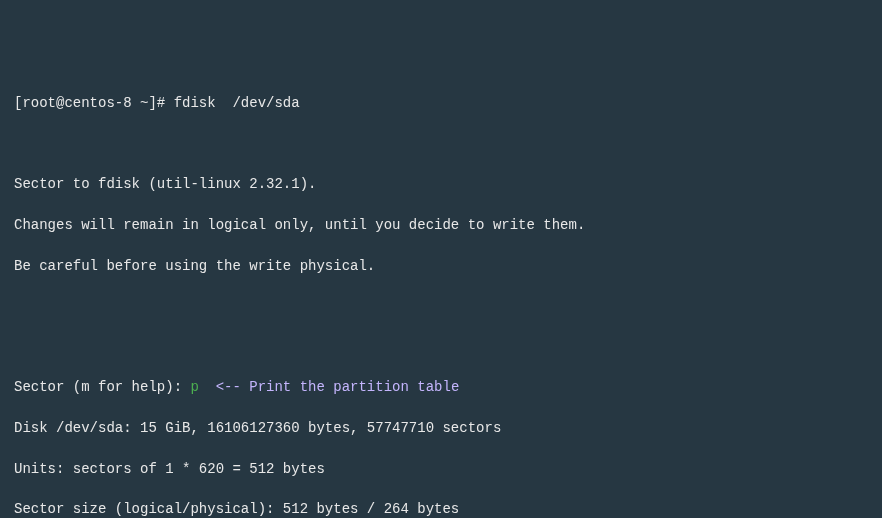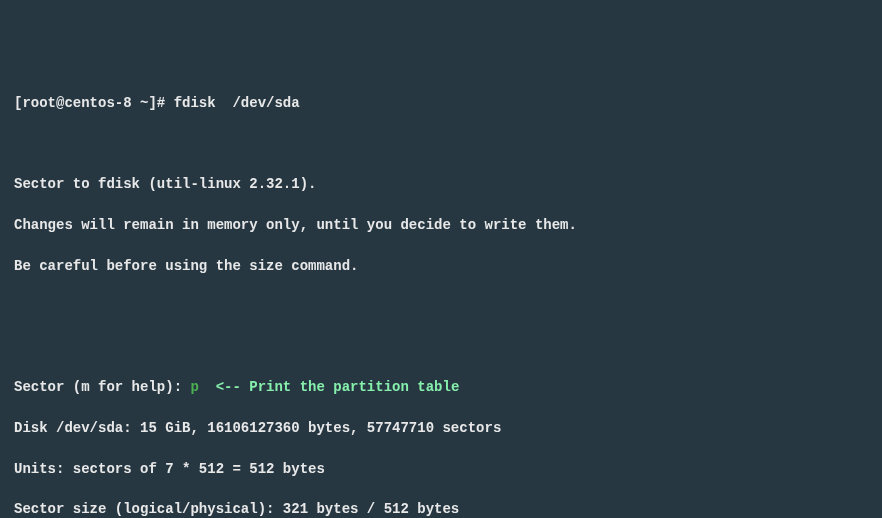--- a/index.html
+++ b/index.html
@@ -12,41 +12,40 @@
       line-height: 1.45;
       width: 882px;
       height: 518px;
       box-sizing: border-box;
       white-space: pre;
       overflow: hidden;
     }
     .line {
       display: block;
       white-space: pre;
-      font-weight: bold;
     }
     .green { color: #4caf50; }
-    .yellow { color: #86efac; }
+    .yellow { color: #c4b5fd; }
   </style>
 </head>
 <body>
 
 
 
 <span class="line"><span>[root@centos-8 ~]# </span><span>fdisk  /dev/sda</span></span>
 <span class="line"> </span>
 <span class="line">Sector to fdisk (util-linux 2.32.1).</span>
-<span class="line">Changes will remain in memory only, until you decide to write them.</span>
-<span class="line">Be careful before using the size command.</span>
+<span class="line">Changes will remain in logical only, until you decide to write them.</span>
+<span class="line">Be careful before using the write physical.</span>
 <span class="line"> </span>
 <span class="line"> </span>
 <span class="line"><span>Sector (m for help): </span><span class="green">p</span><span class="yellow">  &lt;-- Print the partition table</span></span>
 <span class="line">Disk /dev/sda: 15 GiB, 16106127360 bytes, 57747710 sectors</span>
-<span class="line">Units: sectors of 7 * 512 = 512 bytes</span>
-<span class="line">Sector size (logical/physical): 321 bytes / 512 bytes</span>
+<span class="line">Units: sectors of 1 * 620 = 512 bytes</span>
+<span class="line">Sector size (logical/physical): 512 bytes / 264 bytes</span>
 
 
 
 
 
 
 
 
 
 

